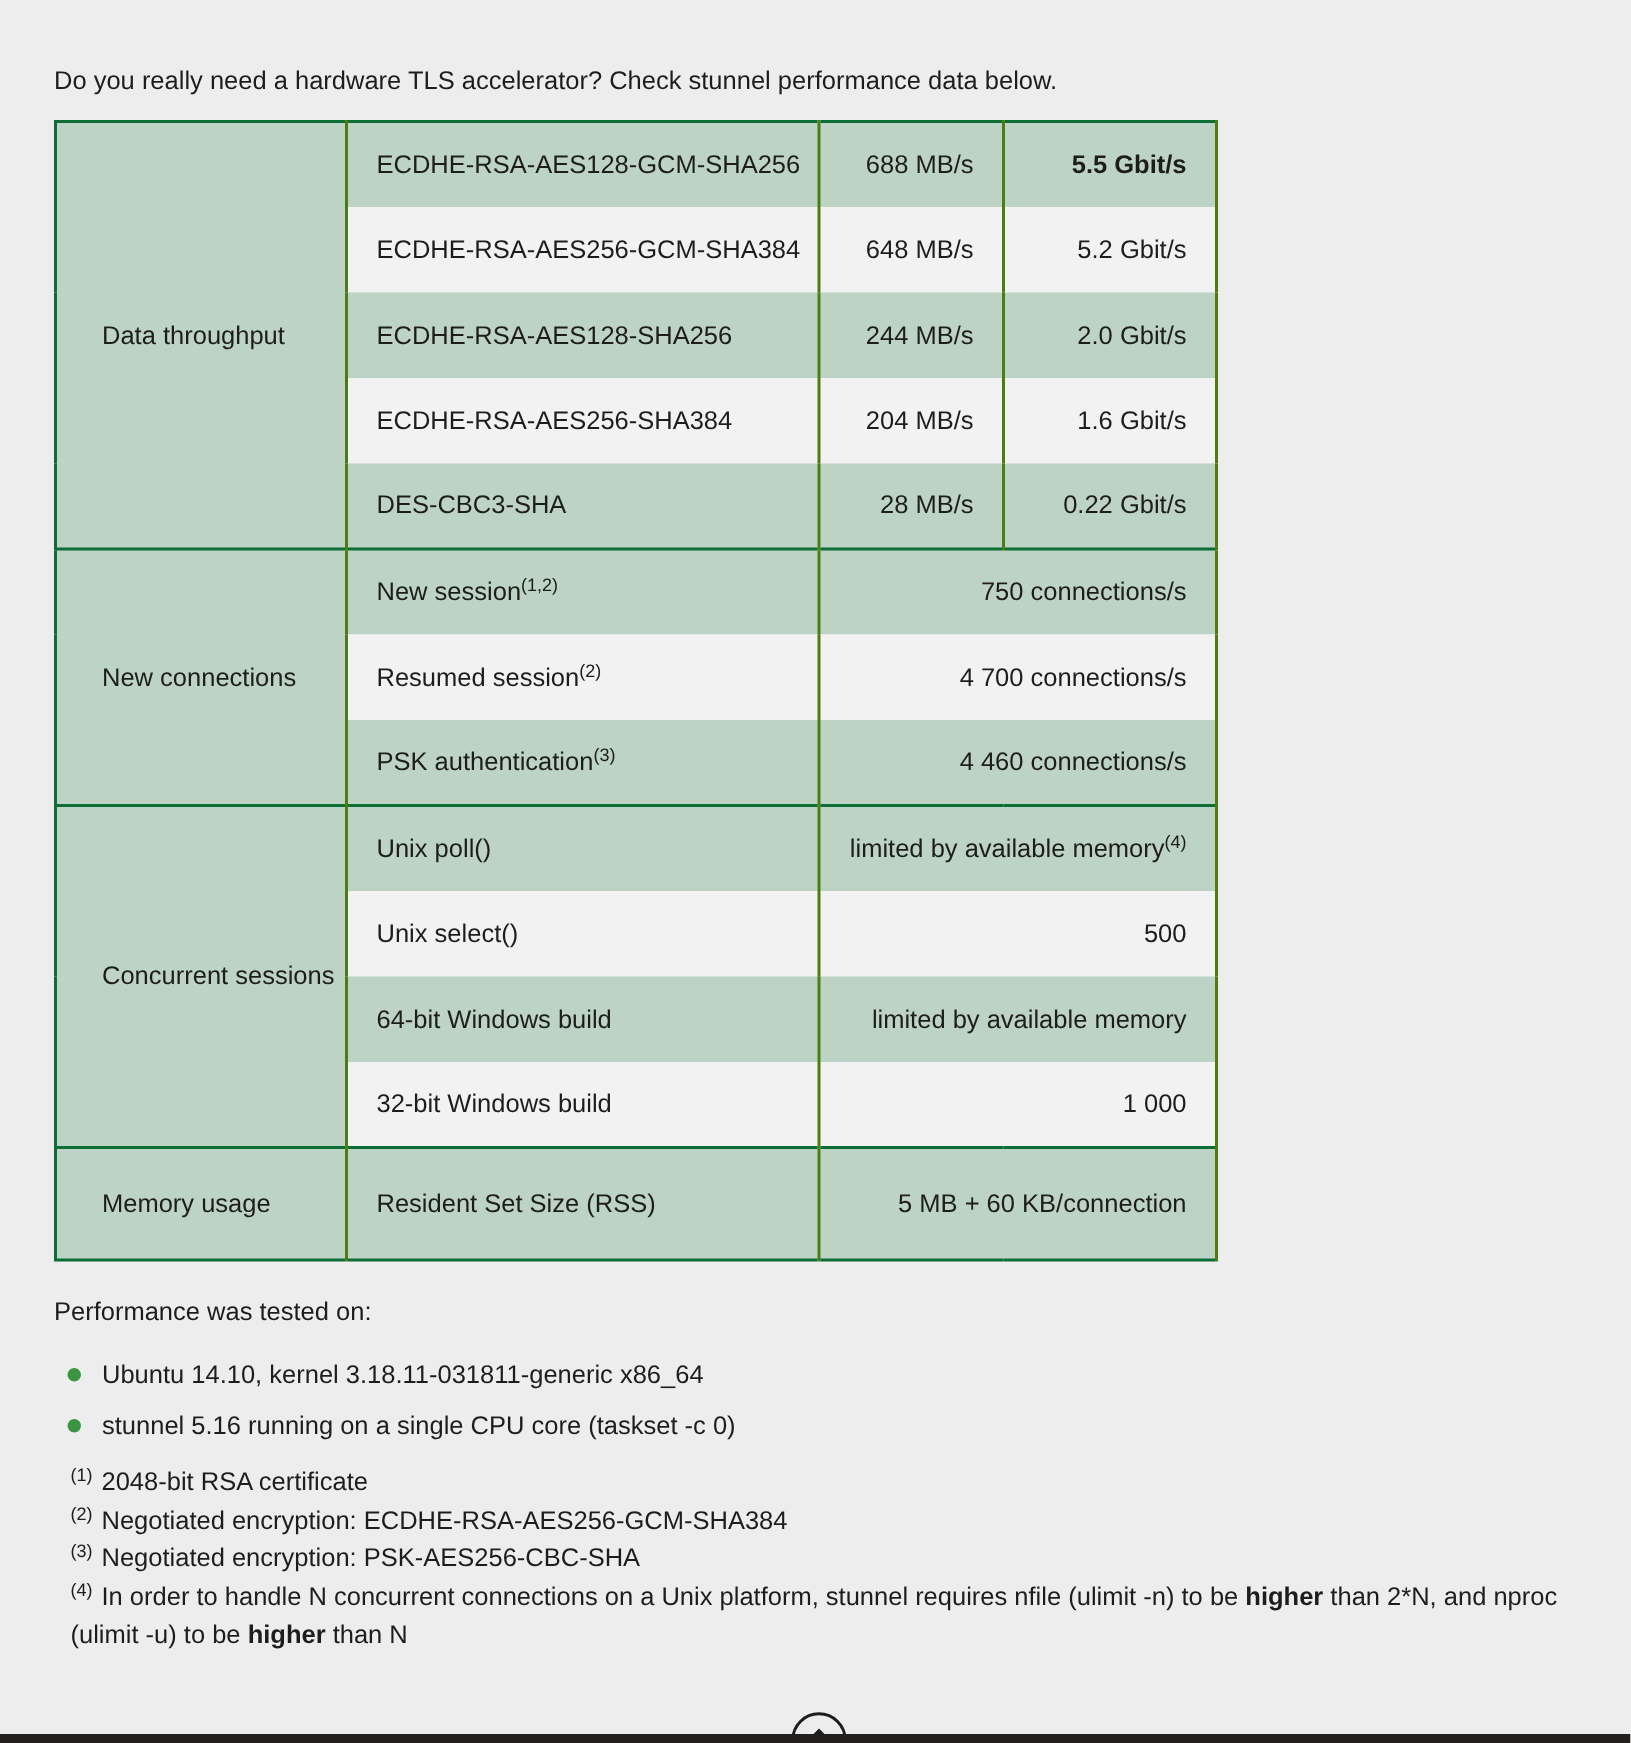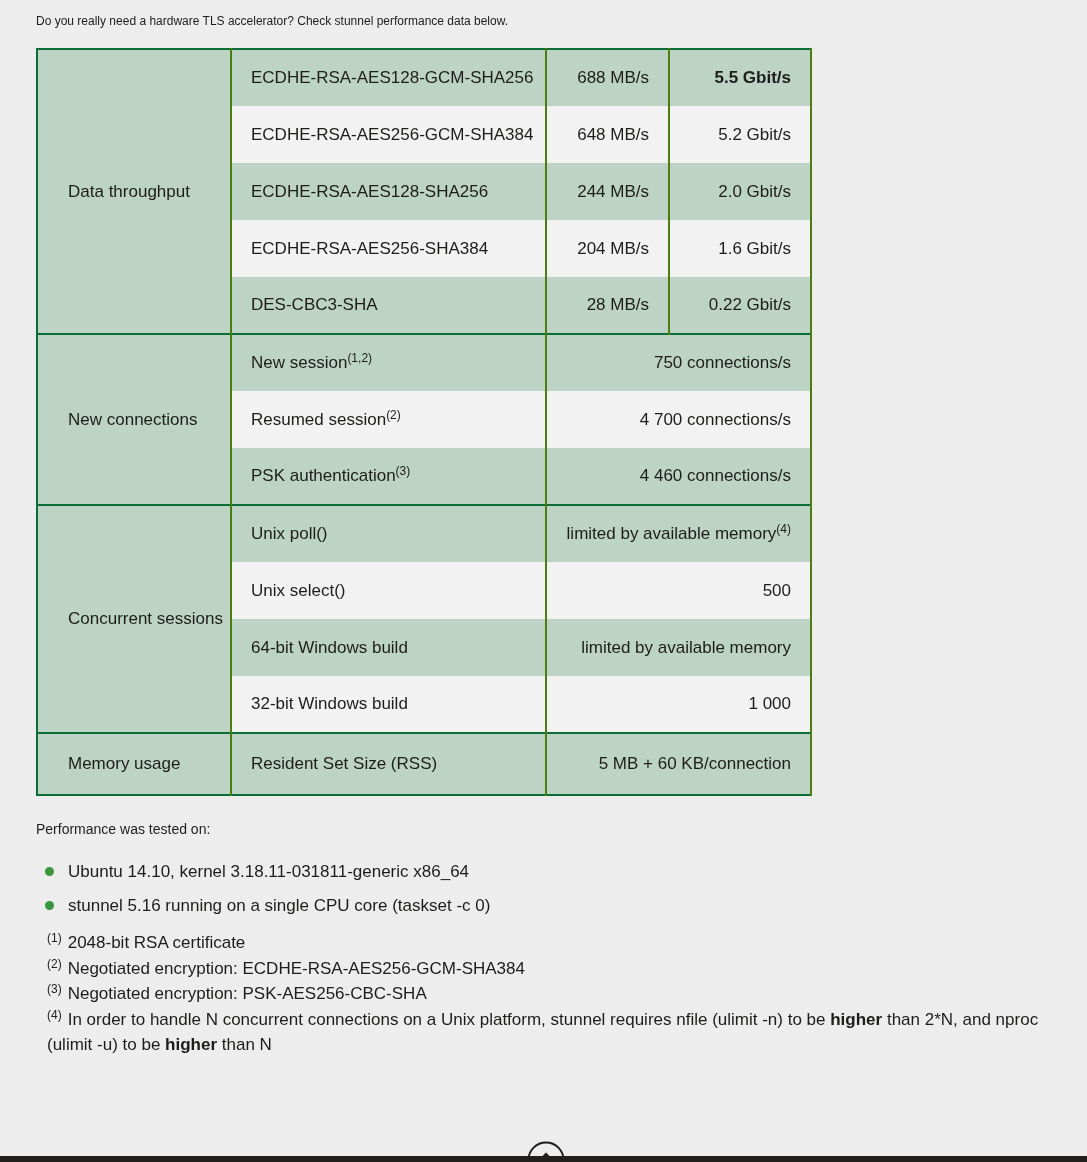--- a/index.html
+++ b/index.html
@@ -7,22 +7,23 @@
     width: 1087px; height: 1162px;
     overflow: hidden;
     background: #ededee;
     font-family: "Liberation Sans", sans-serif;
     color: #1d1d1b;
     position: relative;
   }
   .intro {
     padding-top: 10px;
     margin-left: 36px;
-    font-size: 12px;
+    font-size: 17px;
     line-height: 23px;
+    margin-top: 32px;
   }
   table.perf {
     margin-left: 36px;
     margin-top: 15px;
     border-collapse: collapse;
     table-layout: fixed;
     width: 774px;
     border: 2px solid #0a6e35;
     font-size: 17px;
     color: #1d1d1b;
@@ -30,39 +31,39 @@
   table.perf td {
     border-left: 2px solid #0a6e35;
     border-right: 2px solid #4d7c0f;
     vertical-align: middle;
   }
   table.perf tbody {
     border-top: 2px solid #0a6e35;
     border-bottom: 2px solid #0a6e35;
   }
   table.perf tr { height: 57px; }
-  table.perf tbody.memory tr { height: 62px; }
+  table.perf tbody.memory tr { height: 75px; }
   table.perf tbody tr:nth-child(odd) td { background: #bdd3c6; }
   table.perf tbody tr:nth-child(even) td { background: #f2f2f2; }
   table.perf td.rowlabel { background: #bdd3c6 !important; padding-left: 30px; }
   table.perf td.cname { padding-left: 19px; }
   table.perf td.cval { text-align: right; padding-right: 19px; }
   table.perf td.bold { font-weight: bold; }
   sup {
     font-size: 12px;
     position: relative;
     top: 1px;
     vertical-align: super;
     line-height: 0;
     text-align: center;
   }
   .tested-heading {
     margin-left: 36px;
     margin-top: 22px;
-    font-size: 14px;
+    font-size: 17px;
     line-height: 23px;
   }
   ul.env {
     list-style: none;
     margin-left: 36px;
     margin-top: 19px;
   }
   ul.env li {
     position: relative;
     padding-left: 32px;

